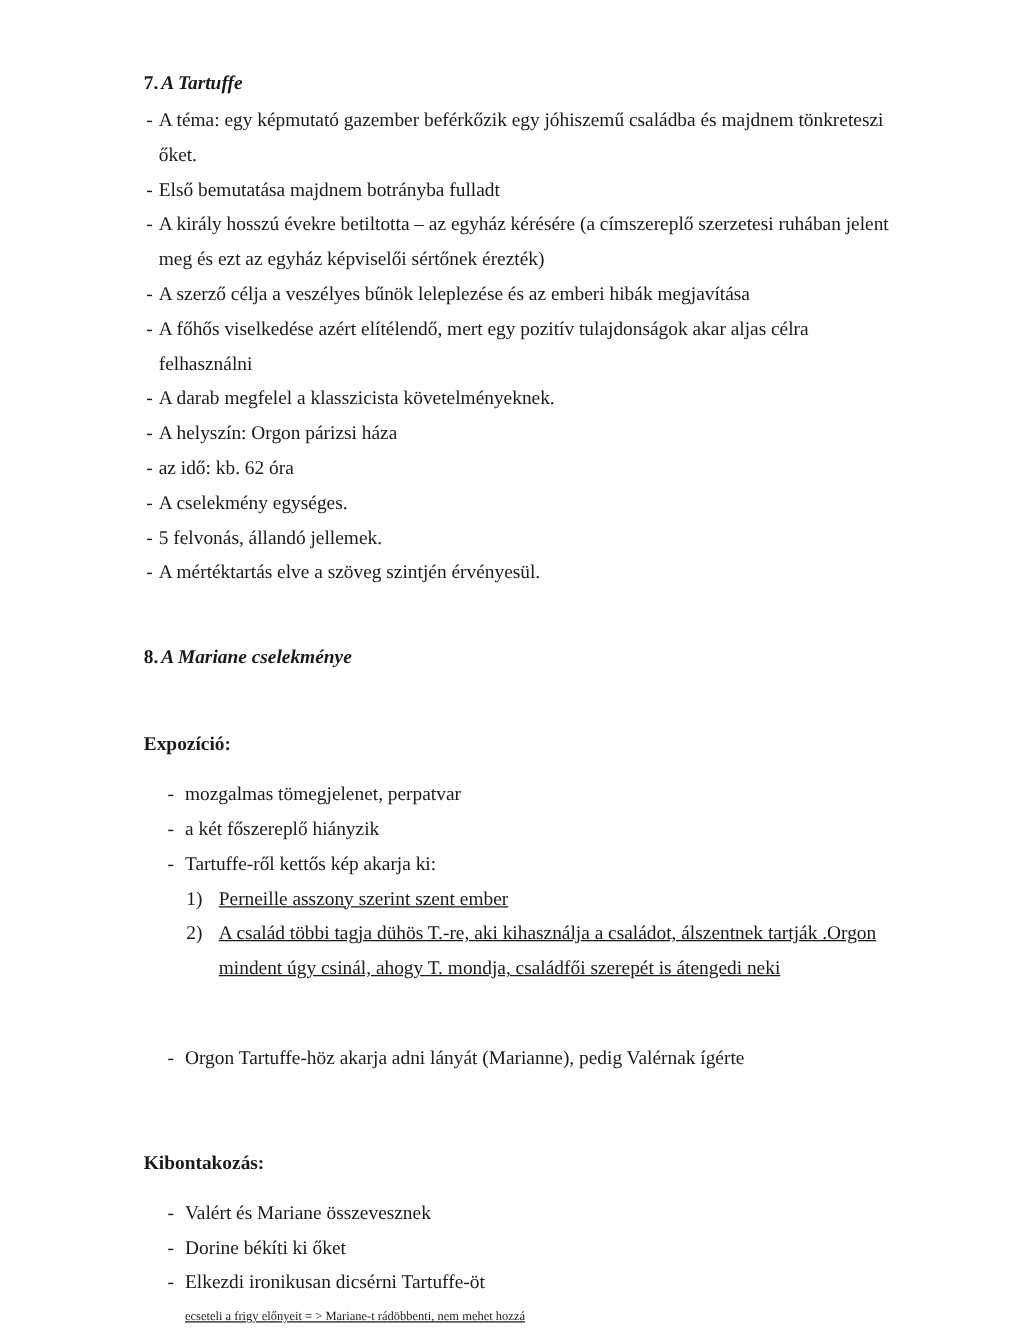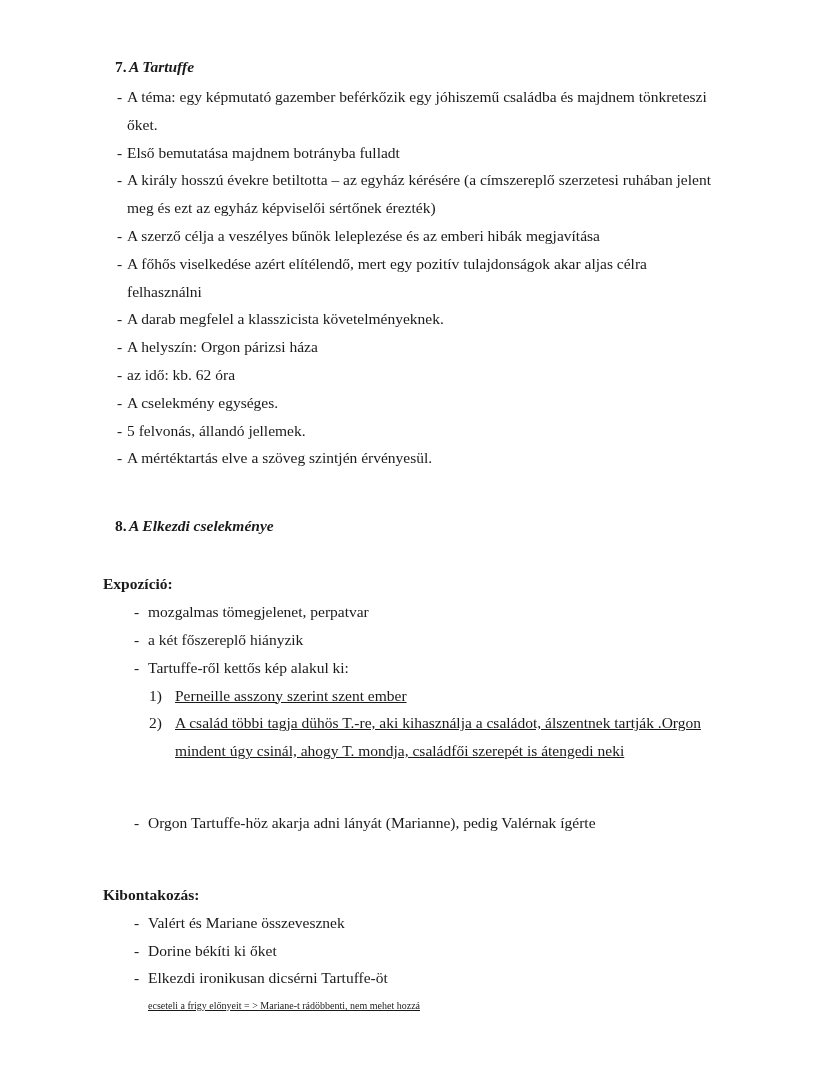--- a/index.html
+++ b/index.html
@@ -85,21 +85,21 @@
 
   
   .block-7 { margin-top: 0px; }
   .block-7 .dash-list { margin-top: 6px; }
 
   
   .sub-heading {
     font-weight: bold;
     font-size: 15.5px;
     line-height: 20px;
-    margin: 4px;
+    margin: 16px;
     padding: 0;
   }
 
   
   .dash-list-indent .dash-item .bullet {
     flex: 0 0 49px;
     width: 49px;
     padding-left: 35px;
   }
 
@@ -197,39 +197,39 @@
         </li>
       </ul>
     </div>
 
     <div class="gap-xl"></div>
 
     <div>
 
       <div class="num-heading">
         <span class="num">8.</span>
-        <span class="htext">A Elkezdi cselekménye</span>
+        <span class="htext">A Mariane cselekménye</span>
       </div>
 
       <div class="gap-lg"></div>
 
       <div class="sub-heading">Expozíció:</div>
 
       <ul class="dash-list dash-list-indent">
         <li class="dash-item">
           <span class="bullet">-</span>
           <span class="btext">mozgalmas tömegjelenet, perpatvar</span>
         </li>
         <li class="dash-item">
           <span class="bullet">-</span>
           <span class="btext">a két főszereplő hiányzik</span>
         </li>
         <li class="dash-item">
           <span class="bullet">-</span>
-          <span class="btext">Tartuffe-ről kettős kép alakul ki:</span>
+          <span class="btext">Tartuffe-ről kettős kép akarja ki:</span>
         </li>
       </ul>
 
       <ul class="paren-list">
         <li class="paren-item">
           <span class="pnum">1)</span>
           <span class="ptext">Perneille asszony szerint szent ember</span>
         </li>
         <li class="paren-item">
           <span class="pnum">2)</span>

